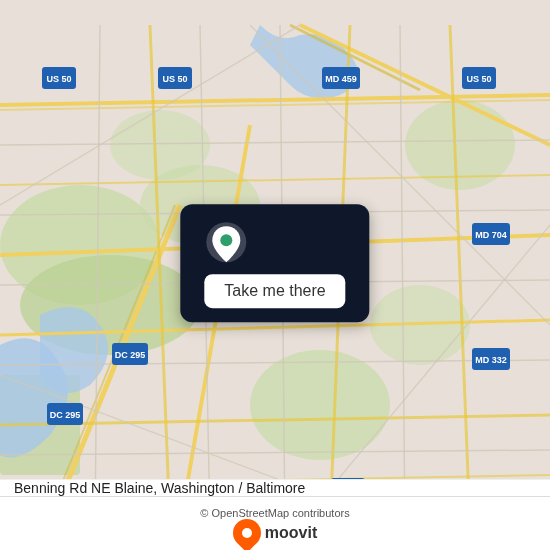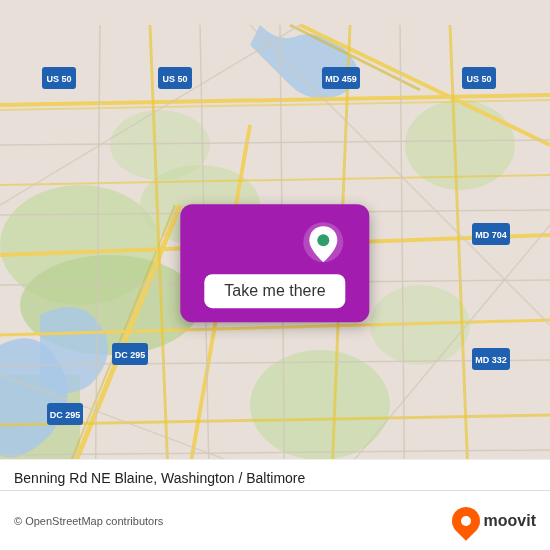--- a/index.html
+++ b/index.html
@@ -33,22 +33,23 @@
       position: absolute;
       bottom: 0;
       left: 0;
       right: 0;
       background: white;
       padding: 10px 14px;
       display: flex;
       align-items: center;
       justify-content: space-between;
       border-top: 1px solid #ddd;
-      height: 60px;
+      height: 54px;
       z-index: 100;
+      flex-direction: column;
     }
 
     #attribution {
       font-size: 11px;
       color: #555;
     }
 
     #moovit-logo {
       display: flex;
       align-items: center;
@@ -82,26 +83,26 @@
       font-weight: bold;
       color: #333;
     }
 
     
     #location-card {
       position: absolute;
       top: 50%;
       left: 50%;
       transform: translate(-50%, -60%);
-      background: #a21caf;
+      background: #0f172a;
       border-radius: 12px;
       padding: 16px 24px 14px;
       display: flex;
       flex-direction: column;
-      align-items: flex-end;
+      align-items: flex-start;
       z-index: 50;
       box-shadow: 0 4px 14px rgba(0,0,0,0.3);
     }
 
     #location-pin {
       width: 44px;
       height: 44px;
       margin-bottom: 10px;
     }
 
@@ -117,21 +118,21 @@
       white-space: nowrap;
     }
 
     
     #place-name {
       position: absolute;
       bottom: 54px;
       left: 0;
       right: 0;
       background: white;
-      padding: 10px 14px;
+      padding: 0 14px;
       font-size: 14px;
       font-weight: 500;
       color: #222;
       border-top: 1px solid #eee;
       z-index: 100;
     }
   </style>
 </head>
 <body>
 

